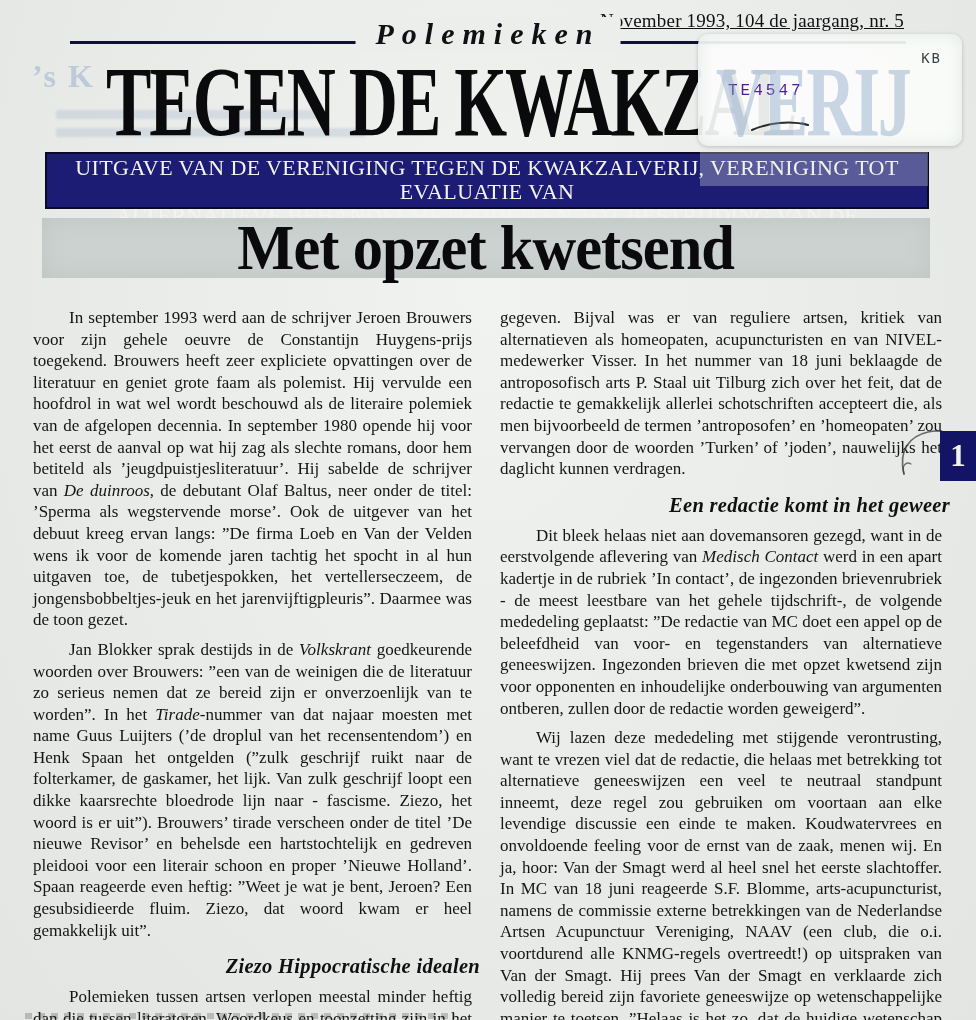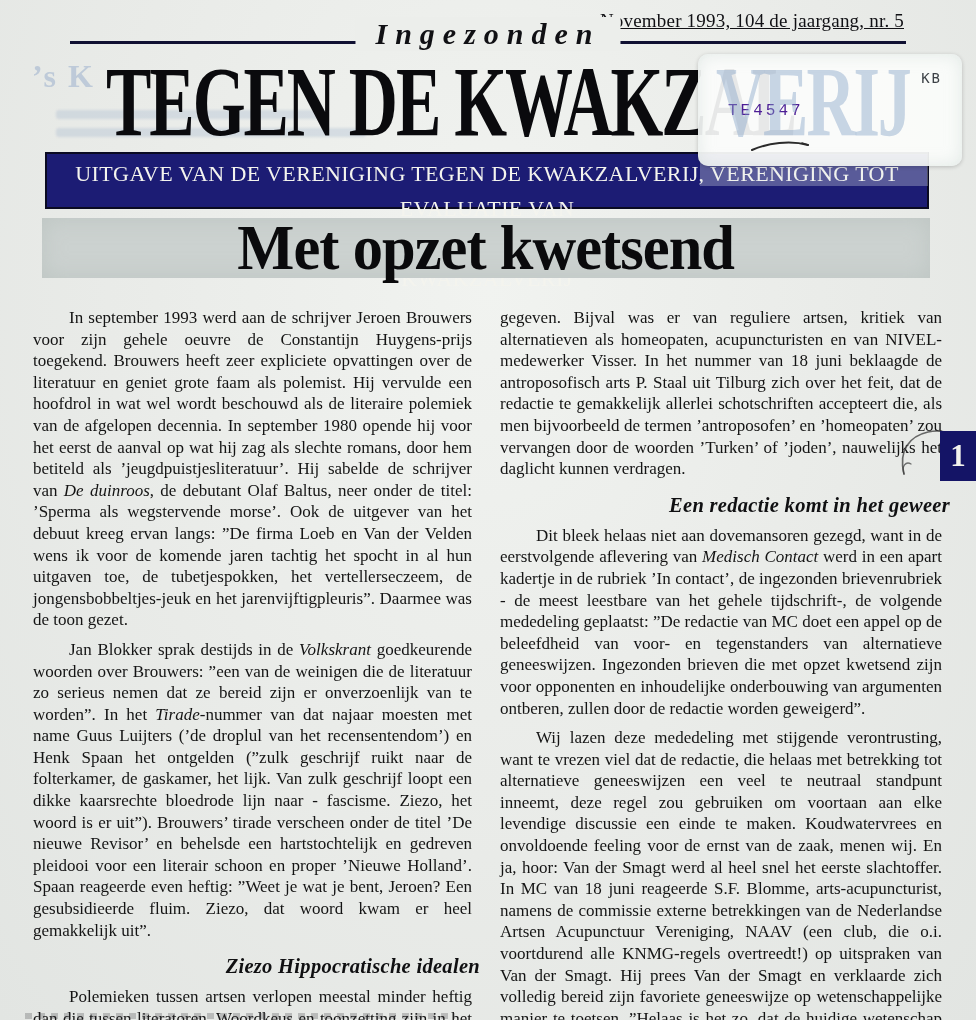--- a/index.html
+++ b/index.html
@@ -31,28 +31,28 @@
   .masthead-ghost{
     position:absolute;left:716px;top:52px;white-space:nowrap;z-index:6;
     font-size:100px;line-height:1;font-weight:bold;letter-spacing:-3px;
     color:rgba(128,160,198,.42);transform:scaleX(.68);transform-origin:left top;
     pointer-events:none;
   }
   
   .banner{
     position:absolute;left:45px;top:152px;width:884px;height:57px;
     background:#1c1c74;border:2px solid #0a0a22;box-sizing:border-box;
-    color:#f4f4ee;text-align:center;font-size:22px;line-height:35px;letter-spacing:.4px;
+    color:#f4f4ee;text-align:center;font-size:22px;line-height:24px;letter-spacing:.4px;
     padding-top:2px;
   }
   .banner-fade{position:absolute;left:700px;top:152px;width:228px;height:34px;
     background:rgba(233,238,238,.30);z-index:4;}
   
   .sticker{
-    position:absolute;left:698px;top:54px;width:264px;height:112px;z-index:5;
+    position:absolute;left:698px;top:34px;width:264px;height:112px;z-index:5;
     background:rgba(251,252,251,.92);border-radius:10px;
     box-shadow:0 1px 4px rgba(0,0,0,.20), inset 0 0 16px rgba(208,218,215,.55);
   }
   .sticker .stamp{position:absolute;top:16px;right:20px;
     font-family:"DejaVu Sans Mono",monospace;font-size:14px;letter-spacing:2px;color:#3c4146;}
   .sticker .code{position:absolute;left:30px;top:48px;
     font-family:Liberation Mono, monospace;font-size:16px;letter-spacing:3px;color:#4c1d95;}
   .sticker .pen-arrow{position:absolute;left:52px;top:84px;}
   
   .title-bar{
@@ -90,21 +90,21 @@
     filter:blur(.5px);
   }
 </style>
 </head>
 <body>
 
 <div class="page">
 
   <div class="issue-info">November 1993, 104 de jaargang, nr. 5</div>
   <div class="head-rule"></div>
-  <div class="kicker-label">Ingezonden</div>
+  <div class="kicker-label">Polemieken</div>
 
   <div class="ghost-k">’s K</div>
   <div class="ghost-line gl1"></div>
   <div class="ghost-line gl2"></div>
 
   <h1 class="masthead">TEGEN DE KWAKZAL</h1>
 
   <div class="banner">
     <div>UITGAVE VAN DE VERENIGING TEGEN DE KWAKZALVERIJ, VERENIGING TOT EVALUATIE VAN</div>
     <div>ALTERNATIEVE BEHANDELMETHODEN EN TOT BESTRIJDING VAN DE KWAKZALVERIJ</div>

